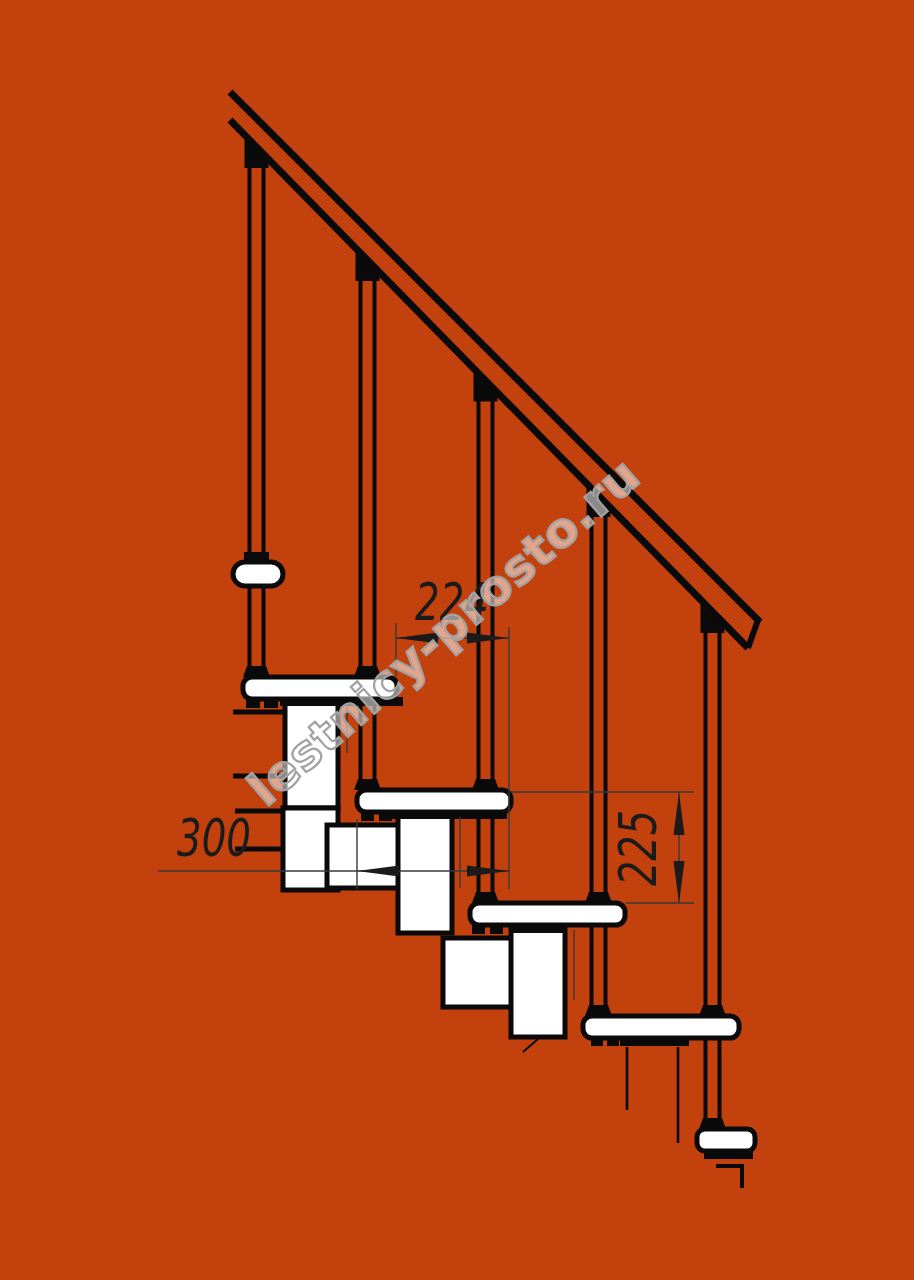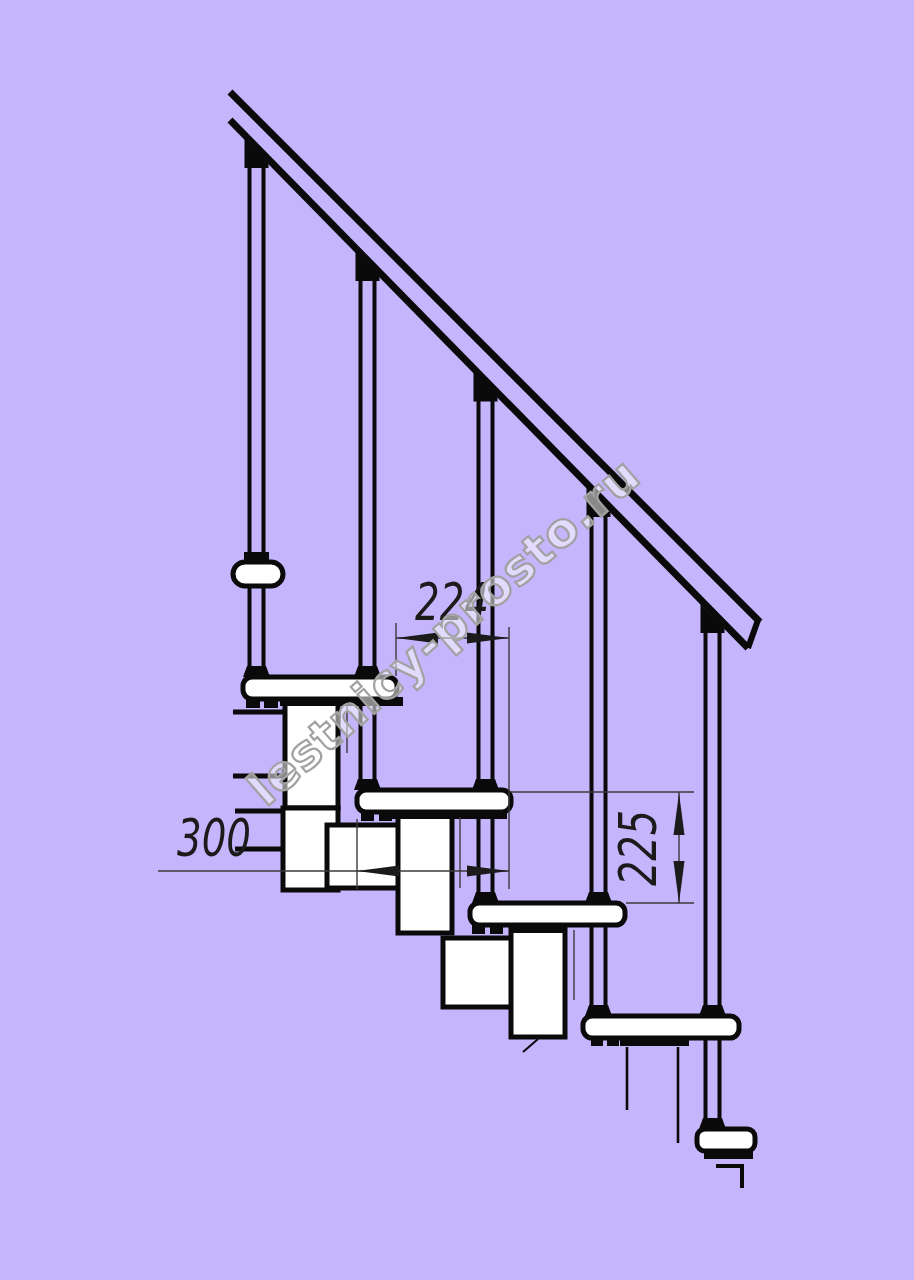--- a/index.html
+++ b/index.html
@@ -1,16 +1,16 @@
 <!DOCTYPE html>
 <html><head>
 <meta charset="utf-8">
 <style>
   html,body{margin:0;padding:0;background:#ffffff;}
-  .stage{position:relative;width:914px;height:1280px;background:#c4b5fd;overflow:hidden;
+  .stage{position:relative;width:914px;height:1280px;background:#c2410c;overflow:hidden;
          font-family:"DejaVu Sans",sans-serif;}
   svg{display:block}
   .dim-text{font-family:"DejaVu Sans",sans-serif;font-style:italic;font-size:52px;
             fill:#1b1b1b;letter-spacing:0px;}
   .wm-text{font-family:"DejaVu Sans",sans-serif;font-weight:bold;font-size:47px;
            fill:rgba(255,255,255,0.52);stroke:#a2a2a2;stroke-width:2.2px;letter-spacing:1px;}
 </style>
 </head>
 <body>
 

